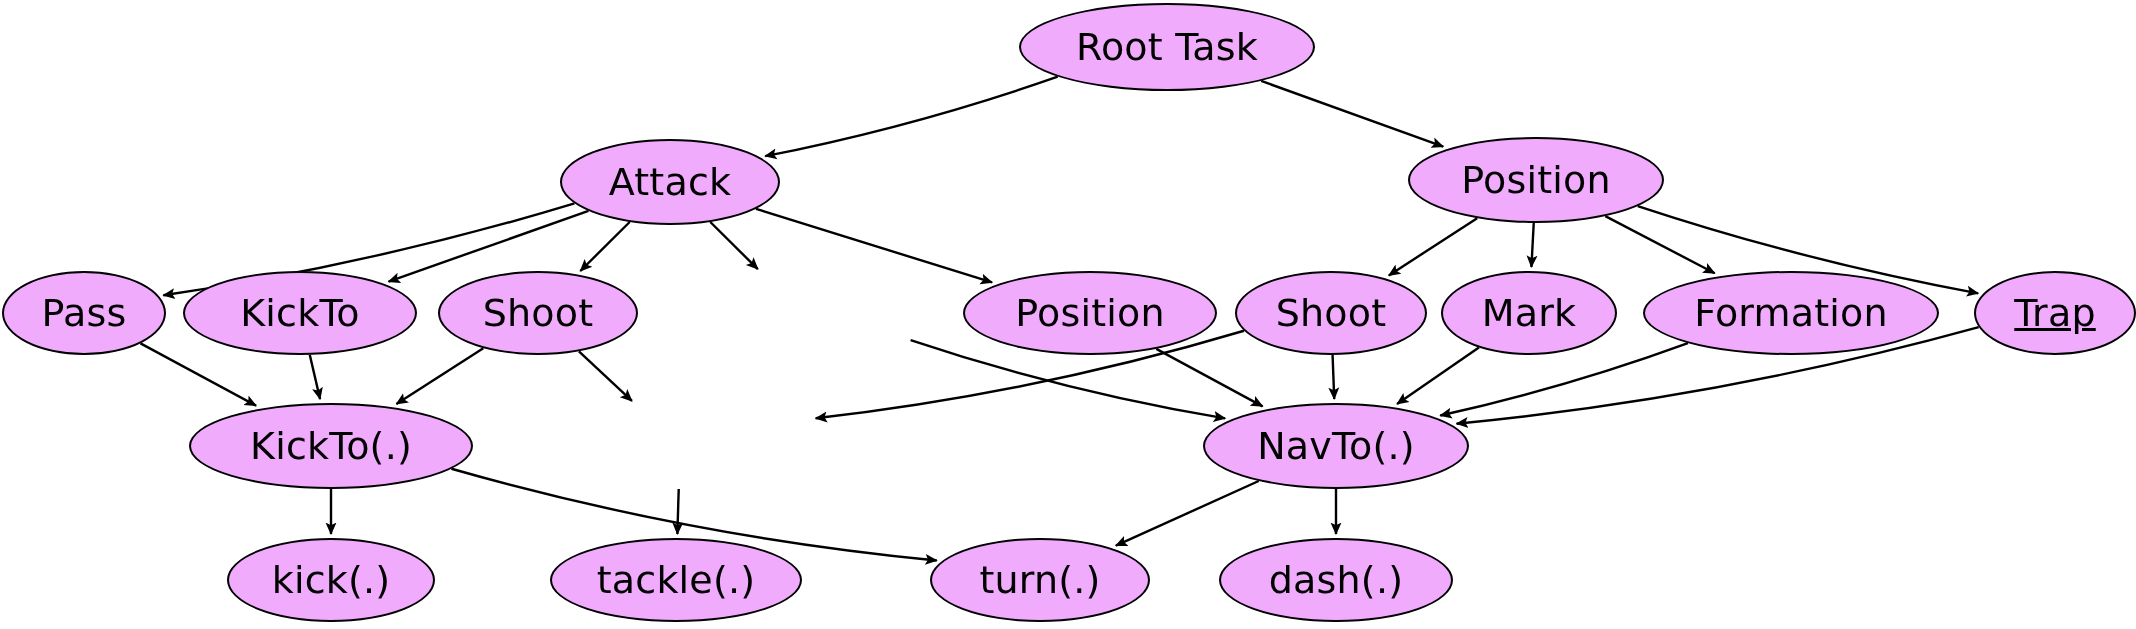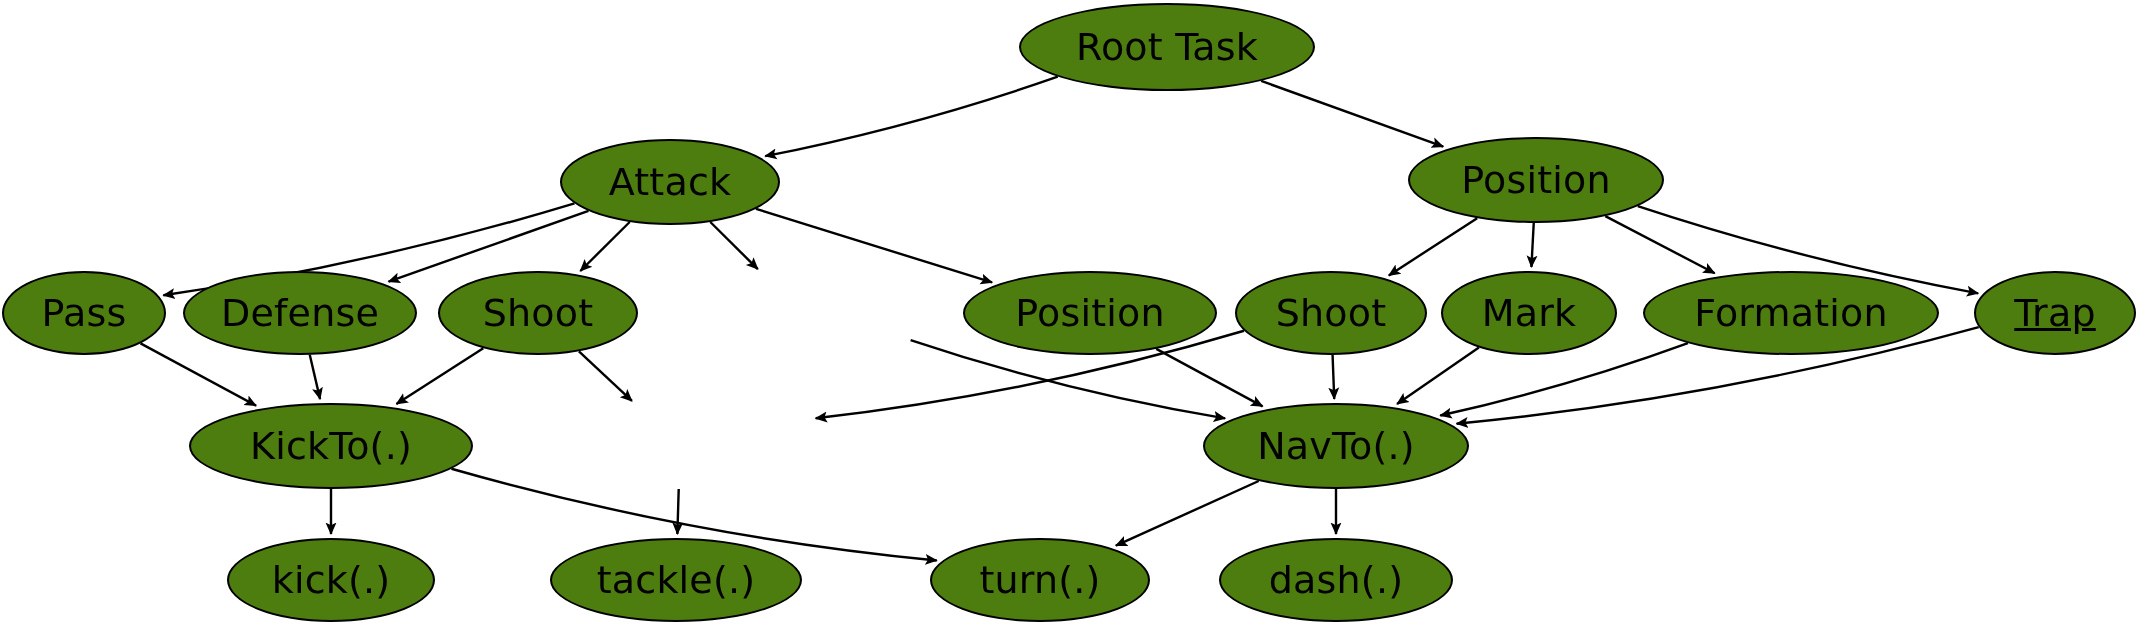--- a/index.html
+++ b/index.html
@@ -30,21 +30,21 @@
     height: 629px;
   }
   .node {
     position: absolute;
     display: flex;
     align-items: center;
     justify-content: center;
     box-sizing: border-box;
     border: 2px solid #000000;
     border-radius: 50%;
-    background: #4d7c0f;
+    background: #f0abfc;
     color: #000000;
     white-space: nowrap;
     user-select: none;
   }
   .node-label {
     font-size: 38px;
     line-height: 1;
     letter-spacing: 0.2px;
     color: #000000;
     pointer-events: none;
@@ -97,21 +97,21 @@
       <div class="node" style="left: 560px; top: 139px; width: 220px; height: 86px; text-align: center;">
         <span class="node-label">Attack</span>
       </div>
       <div class="node" style="left: 1408px; top: 137px; width: 256px; height: 86px;">
         <span class="node-label">Position</span>
       </div>
       <div class="node" style="left: 2px; top: 271px; width: 164px; height: 84px;">
         <span class="node-label">Pass</span>
       </div>
       <div class="node" style="left: 183px; top: 271px; width: 234px; height: 84px;">
-        <span class="node-label">Defense</span>
+        <span class="node-label">KickTo</span>
       </div>
       <div class="node" style="left: 438px; top: 271px; width: 200px; height: 84px;">
         <span class="node-label">Shoot</span>
       </div>
       <div class="node" style="left: 963px; top: 271px; width: 254px; height: 84px;">
         <span class="node-label">Position</span>
       </div>
       <div class="node" style="left: 1235px; top: 271px; width: 192px; height: 84px;">
         <span class="node-label">Shoot</span>
       </div>

